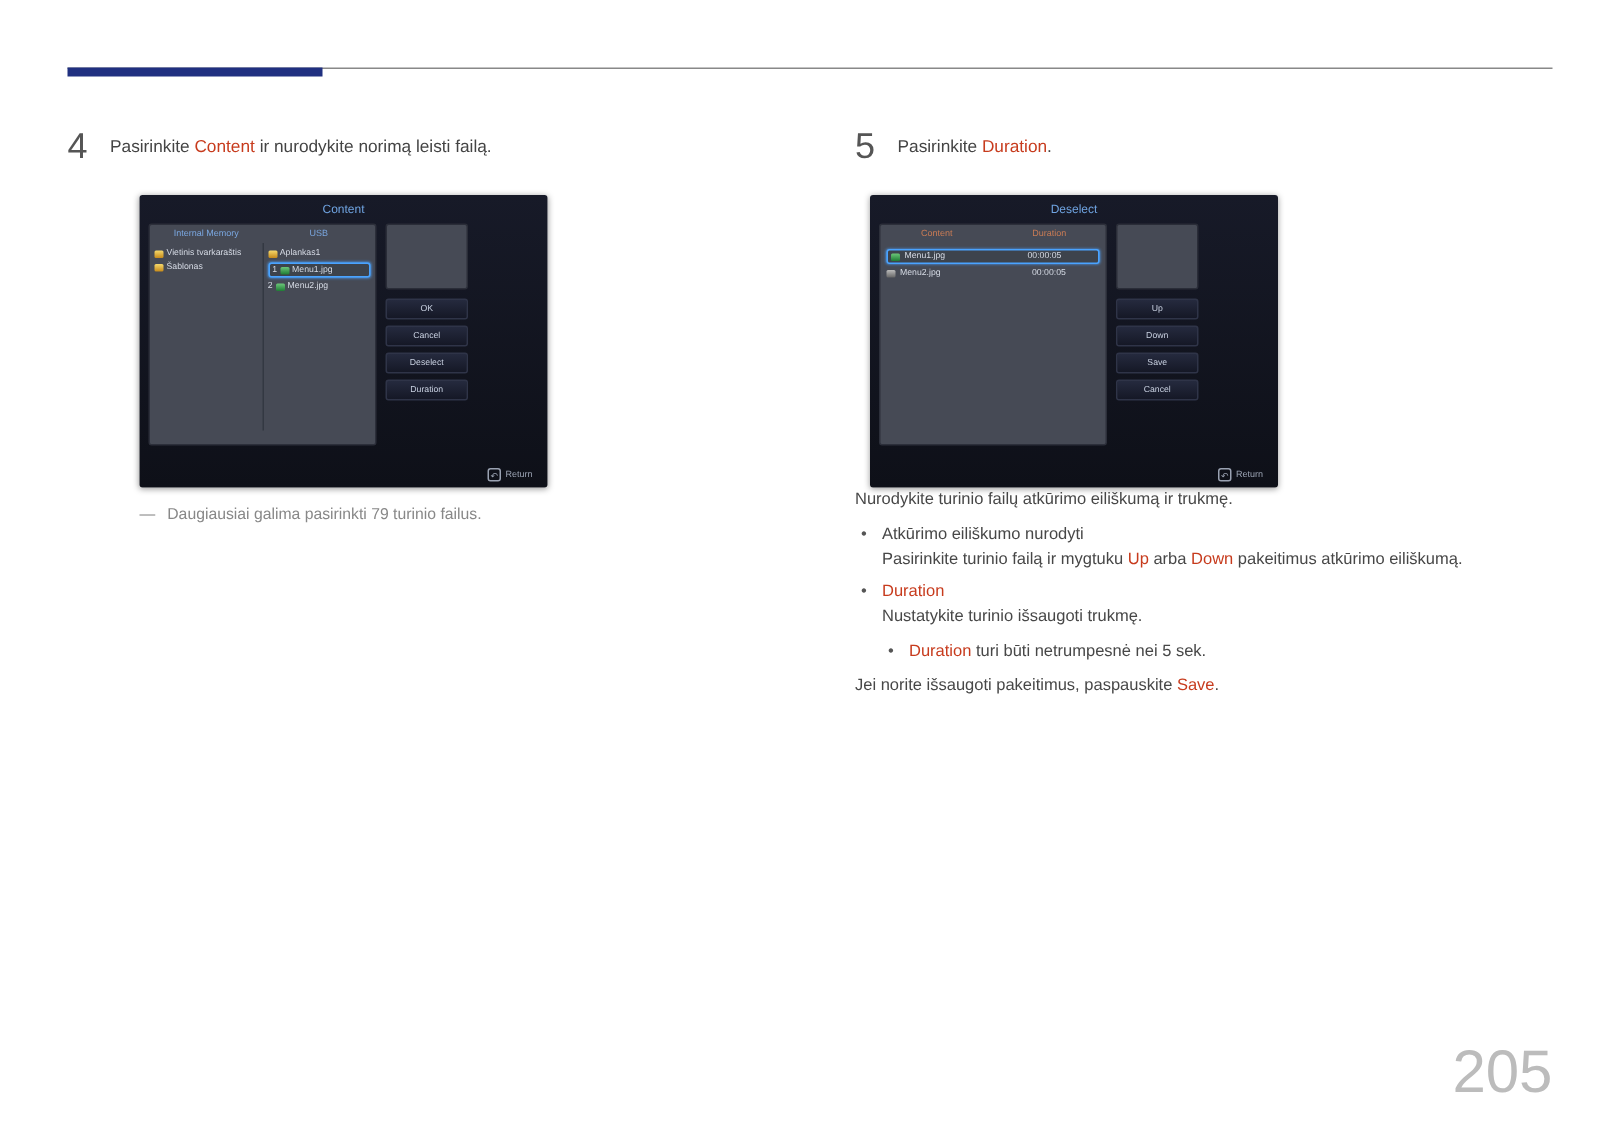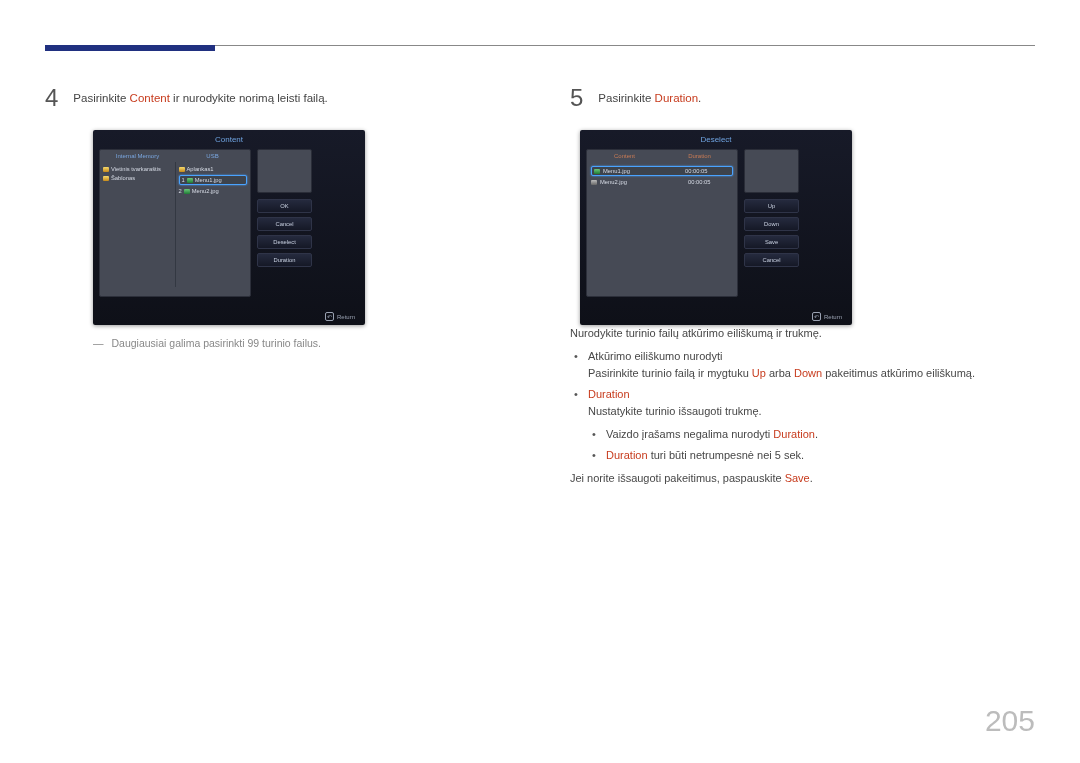--- a/index.html
+++ b/index.html
@@ -226,21 +226,21 @@
   .sub li { position:relative; margin-bottom:2px;}
   .sub li::before {
     content:"-";
     position:absolute;
     left:-14px;
   }
   .page-num {
     position:absolute;
     right:45px;
     bottom:25px;
-    font-size:30px;
+    font-size:40px;
     color:#bcbcbc;
     font-weight:300;
   }
 </style>
 </head>
 <body>
 
 <div class="page">
   <div class="top-rule"></div>
   <div class="cols">
@@ -299,21 +299,21 @@
           </div>
         </div>
         <div class="screen-foot">
           <span class="ret-icon">↶</span>
           <span>Return</span>
         </div>
       </div>
 
       <div class="note">
         <span class="dash">―</span>
-        <span>Daugiausiai galima pasirinkti 99 turinio failus.</span>
+        <span>Daugiausiai galima pasirinkti 79 turinio failus.</span>
       </div>
     </div>
 
     <div class="col">
       <div class="step">
         <div class="stepnum">5</div>
         <div class="steptext">
           <span>Pasirinkite </span><span class="accent">Duration</span><span>.</span>
         </div>
       </div>
@@ -361,21 +361,20 @@
         <div>Nurodykite turinio failų atkūrimo eiliškumą ir trukmę.</div>
         <ul>
           <li>
             <span>Atkūrimo eiliškumo nurodyti</span><br>
             <span>Pasirinkite turinio failą ir mygtuku </span><span class="accent">Up</span><span> arba </span><span class="accent">Down</span><span> pakeitimus atkūrimo eiliškumą.</span>
           </li>
           <li>
             <span class="accent">Duration</span><br>
             <span>Nustatykite turinio išsaugoti trukmę.</span>
             <ul class="sub">
-              <li><span>Vaizdo įrašams negalima nurodyti </span><span class="accent">Duration</span><span>.</span></li>
               <li><span class="accent">Duration</span><span> turi būti netrumpesnė nei 5 sek.</span></li>
             </ul>
           </li>
         </ul>
         <div>
           <span>Jei norite išsaugoti pakeitimus, paspauskite </span><span class="accent">Save</span><span>.</span>
         </div>
       </div>
     </div>
   </div>

